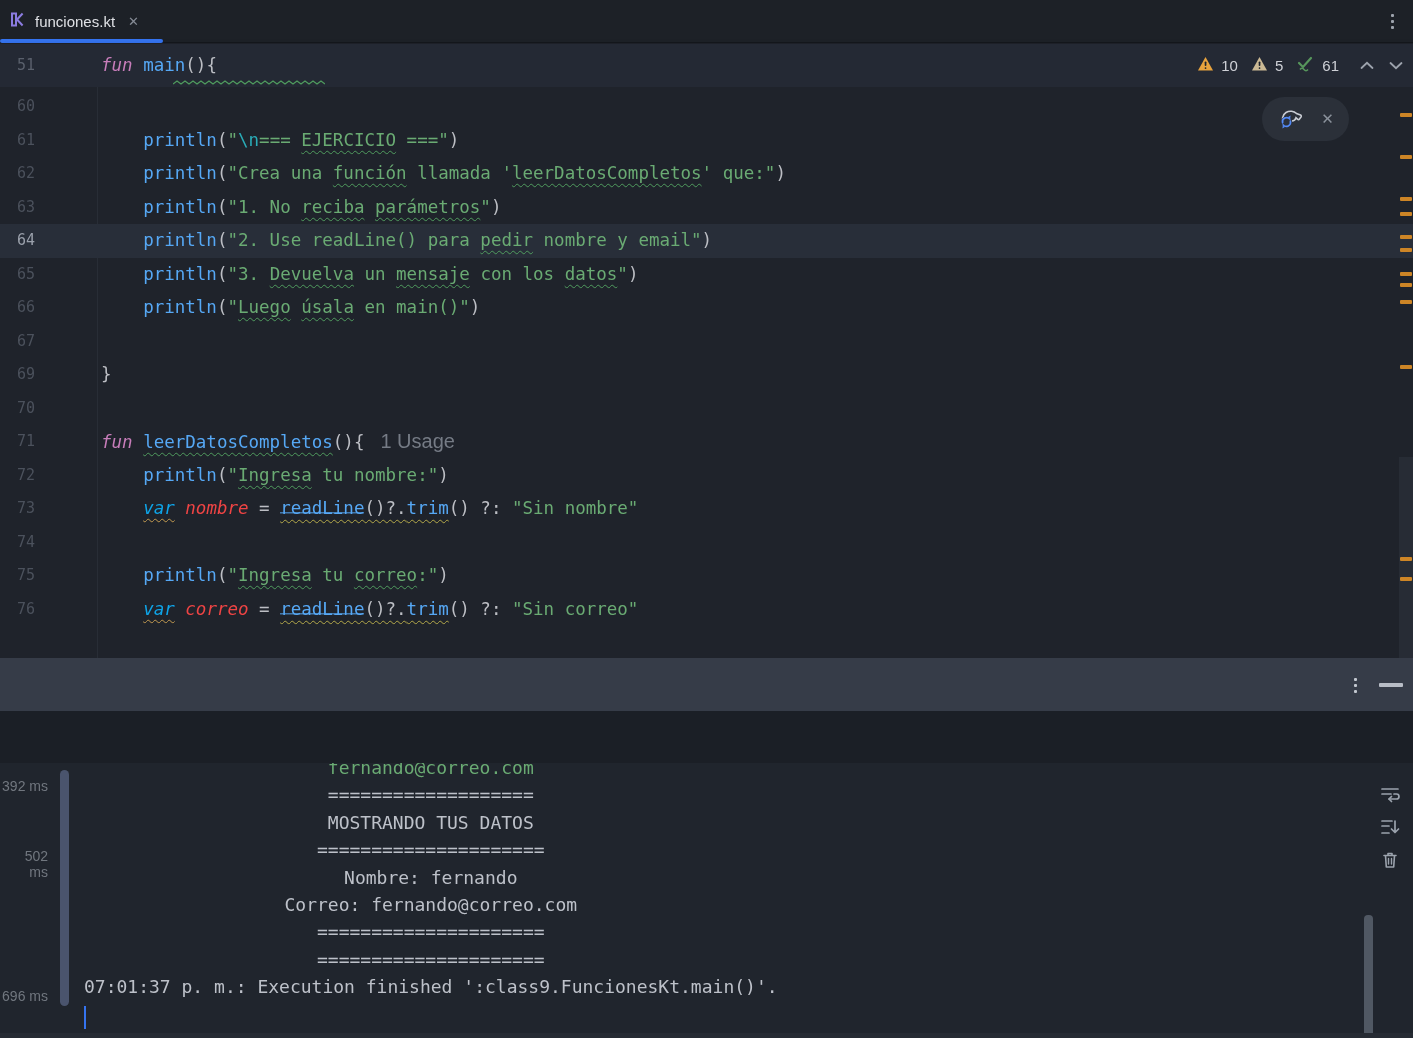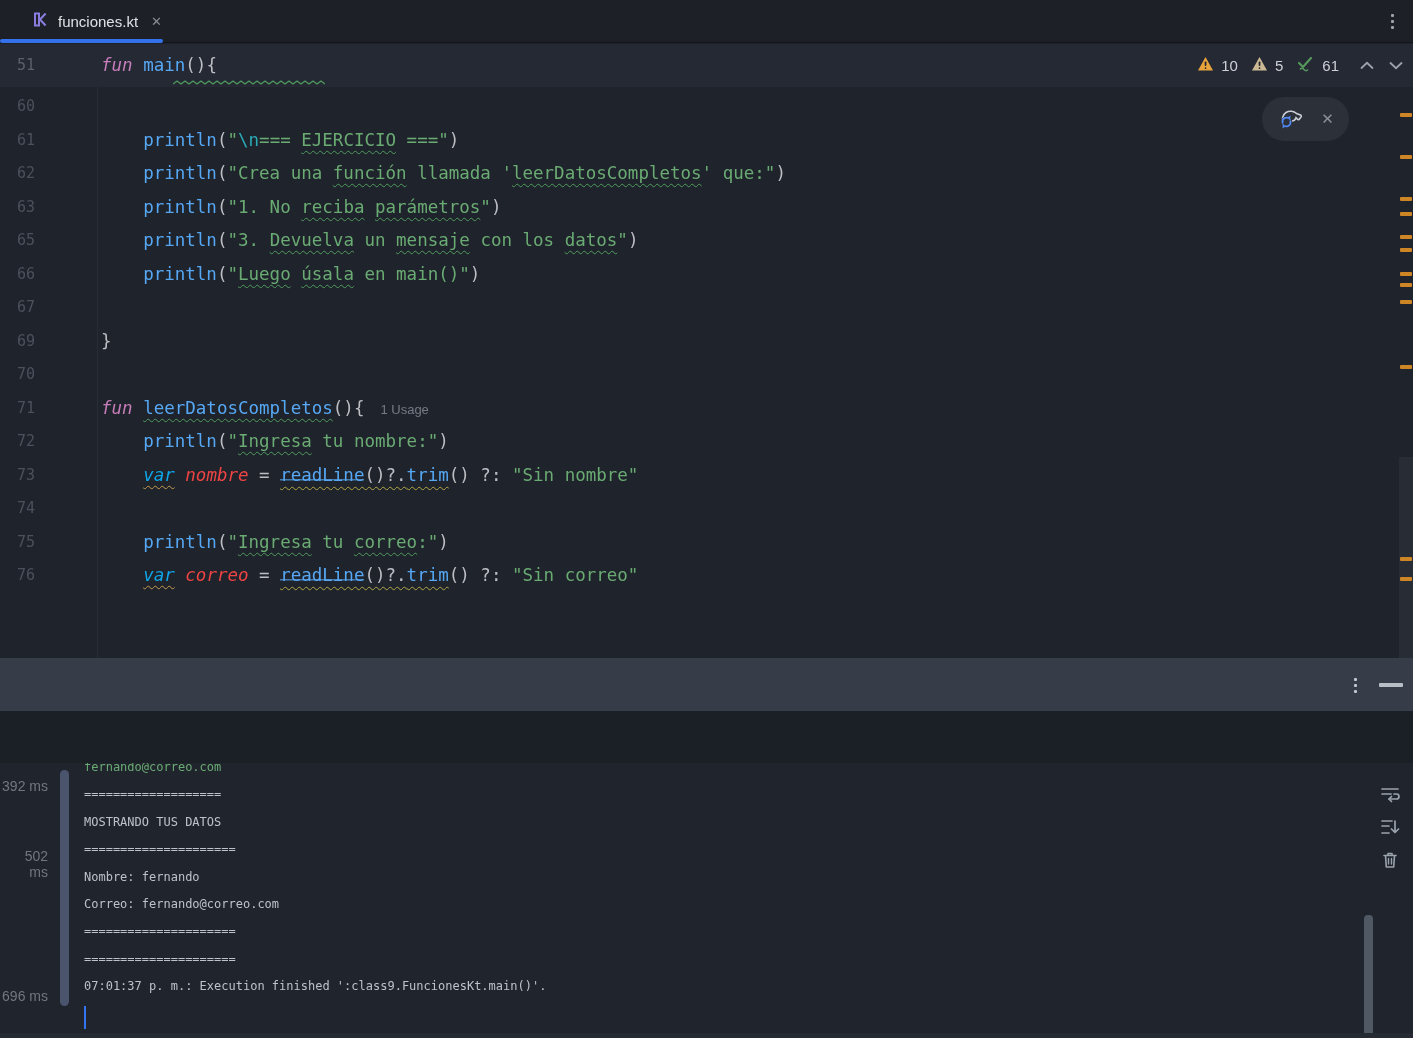--- a/index.html
+++ b/index.html
@@ -4,21 +4,21 @@
 <style>
   * { margin:0; padding:0; box-sizing:border-box; }
   html,body { width:1413px; height:1038px; overflow:hidden; background:#1f232b;
               font-family:"Liberation Sans", sans-serif; }
   .mono { font-family:"DejaVu Sans Mono", monospace; }
 
   
   #tabbar { position:absolute; left:0; top:0; width:1413px; height:43px;
             background:#1d2127; border-bottom:1px solid #14171c; }
   #tab-funciones { position:absolute; left:0; top:0; height:42px; width:163px;
-                   display:flex; align-items:center; gap:9px; padding-left:32px; cursor:pointer; }
+                   display:flex; align-items:center; gap:9px; padding-left:9px; cursor:pointer; }
   #tab-funciones .tab-label { color:#dfe1e5; font-size:15px; }
   #tab-funciones .tab-close { color:#868c96; font-size:13px; margin-left:4px; }
   #tab-underline { position:absolute; left:0; top:39px; width:163px; height:4px; background:#3574f0; border-radius:2px; }
   #tabbar-kebab { position:absolute; right:10px; top:10px; width:22px; height:22px;
                   display:flex; flex-direction:column; align-items:center; justify-content:center; gap:3px; cursor:pointer; }
   #tabbar-kebab i { width:3px; height:3px; background:#9da3ad; border-radius:1px; }
 
   
   #sticky-row { position:absolute; left:0; top:44px; width:1413px; height:43px; background:#242934;
                 box-shadow:0 3px 7px rgba(0,0,0,.35); }
@@ -50,21 +50,21 @@
   .tk-fnu { color:#56a8f5; text-decoration:underline wavy #b3a84a 1.2px; text-underline-offset:5px; text-decoration-skip-ink:none;
             background-image:linear-gradient(rgba(86,168,245,.65),rgba(86,168,245,.65));
             background-repeat:no-repeat; background-size:100% 1.5px; background-position:0 78%; }
   .tk-fny { color:#56a8f5; text-decoration:underline wavy #b3a84a 1.2px; text-underline-offset:5px; text-decoration-skip-ink:none; }
   .tk-pl  { color:#bcbec4; }
   .tk-ply { color:#bcbec4; text-decoration:underline wavy #b3a84a 1.2px; text-underline-offset:5px; text-decoration-skip-ink:none; }
   .tk-lv  { color:#ef4444; font-style:italic; }
   .tk-str { color:#6aab73; }
   .tk-strg{ color:#6aab73; text-decoration:underline wavy #4f9b5e 1.2px; text-underline-offset:4px; text-decoration-skip-ink:none; }
   .tk-esc { color:#2aacb8; }
-  .tk-hint{ color:#757b85; font-family:"Liberation Sans",sans-serif; font-size:13px; margin-left:16px; }
+  .tk-hint{ color:#757b85; font-family:"Liberation Sans",sans-serif; font-size:20px; margin-left:16px; }
 
   
   #editor-scroll-thumb { position:absolute; right:0; top:370px; width:14px; height:288px; background:#272c35; }
   .stripe-mark { position:absolute; right:1px; width:12px; height:4px; background:#cd8526; border-radius:1px; }
 
   
   #gradle-pill { position:absolute; right:64px; top:97px; width:87px; height:44px; background:#2b3039;
                  border-radius:22px; display:flex; align-items:center; justify-content:center; gap:16px; }
   #gradle-pill .gx { color:#8b929c; font-size:15px; cursor:pointer; }
 
@@ -72,21 +72,21 @@
   #console-header { position:absolute; left:0; top:658px; width:1413px; height:53px; background:#363c48; }
   #console-kebab { position:absolute; right:48px; top:16px; width:20px; height:22px;
                    display:flex; flex-direction:column; align-items:center; justify-content:center; gap:3px; cursor:pointer; }
   #console-kebab i { width:3px; height:3px; background:#c2c7cf; border-radius:1px; }
   #console-minimize { position:absolute; right:10px; top:25px; width:24px; height:4px; background:#b8bdc6; border-radius:1px; cursor:pointer; }
 
   #console-gap { position:absolute; left:0; top:711px; width:1413px; height:52px; background:#1b1f26; }
 
   
   #console { position:absolute; left:0; top:763px; width:1413px; height:275px; background:#20252d; overflow:hidden; }
-  #console-lines { position:absolute; left:84px; top:-9px; font-size:12px; line-height:27.4px; white-space:pre; }
+  #console-lines { position:absolute; left:84px; top:-9px; font-size:18px; line-height:27.4px; white-space:pre;text-align:center; }
   .cline-out  { color:#bdc1c9; }
   .cline-input{ color:#6aab73; }
   #console-caret { position:absolute; left:84px; top:243px; width:2px; height:23px; background:#3574f0; }
   .cts { position:absolute; width:48px; text-align:right; color:#71777f; font-size:14px; }
   #console-task-bar { position:absolute; left:60px; top:7px; width:9px; height:236px; background:#4a546d; border-radius:5px; }
 
   
   .ctool { position:absolute; right:12px; width:22px; height:22px; cursor:pointer; }
 
   #console-scrollbar { position:absolute; right:40px; top:152px; width:9px; height:123px; background:#59616d; border-radius:4px; opacity:.85; }
@@ -157,20 +157,21 @@
   </div>
 </div>
 
 <div id="editor">
   <div id="gutter-sep"></div>
   <div id="code-rows">
       <div class="erow"><span class="ln mono">60</span><span class="code mono"></span></div>
       <div class="erow"><span class="ln mono">61</span><span class="code mono"><span class="tk-pl">    </span><span class="tk-fn">println</span><span class="tk-pl">(</span><span class="tk-str">"</span><span class="tk-esc">\n</span><span class="tk-str">=== </span><span class="tk-strg">EJERCICIO</span><span class="tk-str"> ==="</span><span class="tk-pl">)</span></span></div>
       <div class="erow"><span class="ln mono">62</span><span class="code mono"><span class="tk-pl">    </span><span class="tk-fn">println</span><span class="tk-pl">(</span><span class="tk-str">"Crea una </span><span class="tk-strg">función</span><span class="tk-str"> llamada '</span><span class="tk-strg">leerDatosCompletos</span><span class="tk-str">' que:"</span><span class="tk-pl">)</span></span></div>
       <div class="erow"><span class="ln mono">63</span><span class="code mono"><span class="tk-pl">    </span><span class="tk-fn">println</span><span class="tk-pl">(</span><span class="tk-str">"1. No </span><span class="tk-strg">reciba</span><span class="tk-str"> </span><span class="tk-strg">parámetros</span><span class="tk-str">"</span><span class="tk-pl">)</span></span></div>
+      <div class="erow caret-line"><span class="ln mono">64</span><span class="code mono"><span class="tk-pl">    </span><span class="tk-fn">println</span><span class="tk-pl">(</span><span class="tk-str">"2. Use readLine() para </span><span class="tk-strg">pedir</span><span class="tk-str"> nombre y email"</span><span class="tk-pl">)</span></span></div>
       <div class="erow"><span class="ln mono">65</span><span class="code mono"><span class="tk-pl">    </span><span class="tk-fn">println</span><span class="tk-pl">(</span><span class="tk-str">"3. </span><span class="tk-strg">Devuelva</span><span class="tk-str"> un </span><span class="tk-strg">mensaje</span><span class="tk-str"> con los </span><span class="tk-strg">datos</span><span class="tk-str">"</span><span class="tk-pl">)</span></span></div>
       <div class="erow"><span class="ln mono">66</span><span class="code mono"><span class="tk-pl">    </span><span class="tk-fn">println</span><span class="tk-pl">(</span><span class="tk-str">"</span><span class="tk-strg">Luego</span><span class="tk-str"> </span><span class="tk-strg">úsala</span><span class="tk-str"> en main()"</span><span class="tk-pl">)</span></span></div>
       <div class="erow"><span class="ln mono">67</span><span class="code mono"></span></div>
       <div class="erow"><span class="ln mono">69</span><span class="code mono"><span class="tk-pl">}</span></span></div>
       <div class="erow"><span class="ln mono">70</span><span class="code mono"></span></div>
       <div class="erow"><span class="ln mono">71</span><span class="code mono"><span class="tk-kw">fun</span><span class="tk-pl"> </span><span class="tk-fng">leerDatosCompletos</span><span class="tk-pl">(){</span><span class="tk-hint">1 Usage</span></span></div>
       <div class="erow"><span class="ln mono">72</span><span class="code mono"><span class="tk-pl">    </span><span class="tk-fn">println</span><span class="tk-pl">(</span><span class="tk-str">"</span><span class="tk-strg">Ingresa</span><span class="tk-str"> tu nombre:"</span><span class="tk-pl">)</span></span></div>
       <div class="erow"><span class="ln mono">73</span><span class="code mono"><span class="tk-pl">    </span><span class="tk-kwo">var</span><span class="tk-pl"> </span><span class="tk-lv">nombre</span><span class="tk-pl"> = </span><span class="tk-fnu">readLine</span><span class="tk-ply">()?.</span><span class="tk-fny">trim</span><span class="tk-pl">() ?: </span><span class="tk-str">"Sin nombre"</span></span></div>
       <div class="erow"><span class="ln mono">74</span><span class="code mono"></span></div>
       <div class="erow"><span class="ln mono">75</span><span class="code mono"><span class="tk-pl">    </span><span class="tk-fn">println</span><span class="tk-pl">(</span><span class="tk-str">"</span><span class="tk-strg">Ingresa</span><span class="tk-str"> tu </span><span class="tk-strg">correo</span><span class="tk-str">:"</span><span class="tk-pl">)</span></span></div>

